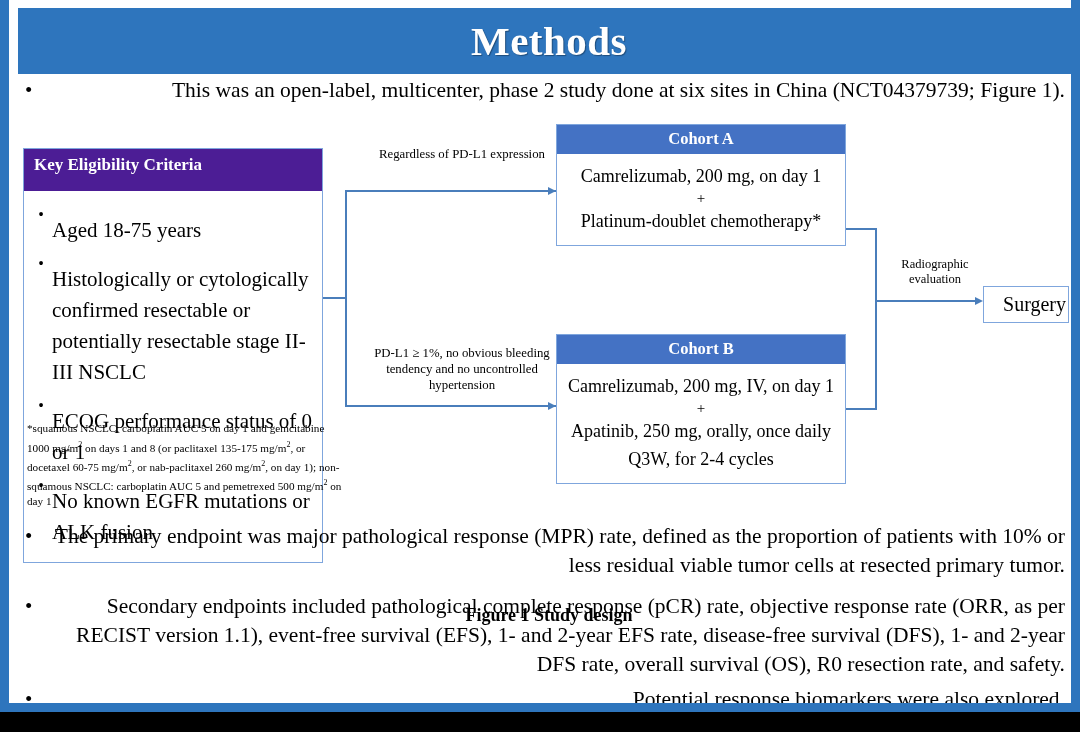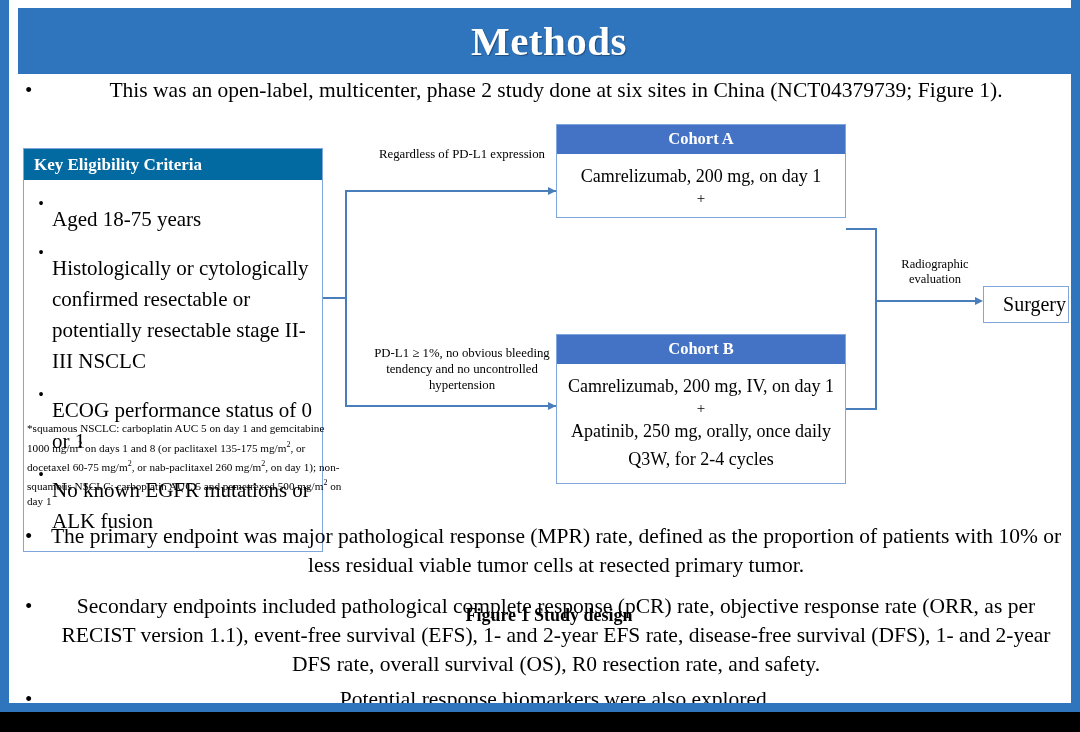--- a/index.html
+++ b/index.html
@@ -60,21 +60,21 @@
     font-size: 21px;
     line-height: 28px;
     text-align: left;
     color: #000;
   }
   .bullet-text {
     flex: 1 1 auto;
     font-size: 21.5px;
     line-height: 29px;
     color: #000;
-    text-align: center;
+    text-align: right;
   }
 
   #intro-bullet { left: 16px; top: 76px; width: 1040px; }
   #endpoint-bullet-1 { left: 16px; top: 522px; width: 1040px; }
   #endpoint-bullet-2 { left: 16px; top: 592px; width: 1040px; }
   #endpoint-bullet-3 { left: 16px; top: 685px; width: 1040px; }
 
   
   .figure {
     position: absolute;
@@ -85,25 +85,25 @@
   
   .elig-box {
     position: absolute;
     left: 14px; top: 30px;
     width: 300px;
     border: 1.4px solid #7FA6DD;
     background: #ffffff;
     box-sizing: border-box;
   }
   .elig-header {
-    background: #0369a1;
+    background: #4c1d95;
     color: #ffffff;
     font-size: 17px;
     font-weight: bold;
-    padding: 5px 0 5px 10px;
+    padding: 5px 0 16px 10px;
     line-height: 21px;
   }
   .elig-body {
     padding: 8px 6px 12px 6px;
   }
   .elig-item {
     display: flex;
     align-items: flex-start;
     margin-bottom: 2px;
   }
@@ -280,20 +280,21 @@
     <div class="arrow-right" id="arrow-b"></div>
 
     <div class="branch-label" id="branch-label-a">Regardless of PD-L1 expression</div>
     <div class="branch-label" id="branch-label-b">PD-L1 ≥ 1%, no obvious bleeding tendency and no uncontrolled hypertension</div>
 
     <div class="cohort-box" id="cohort-a-box">
       <div class="cohort-header">Cohort A</div>
       <div class="cohort-body">
         <div class="cohort-line">Camrelizumab, 200 mg, on day 1</div>
         <div class="cohort-plus">+</div>
+        <div class="cohort-line">Platinum-doublet chemotherapy*</div>
       </div>
     </div>
 
     <div class="cohort-box" id="cohort-b-box">
       <div class="cohort-header">Cohort B</div>
       <div class="cohort-body">
         <div class="cohort-line">Camrelizumab, 200 mg, IV, on day 1</div>
         <div class="cohort-plus">+</div>
         <div class="cohort-line">Apatinib, 250 mg, orally, once daily</div>
         <div class="cohort-line">Q3W, for 2-4 cycles</div>

